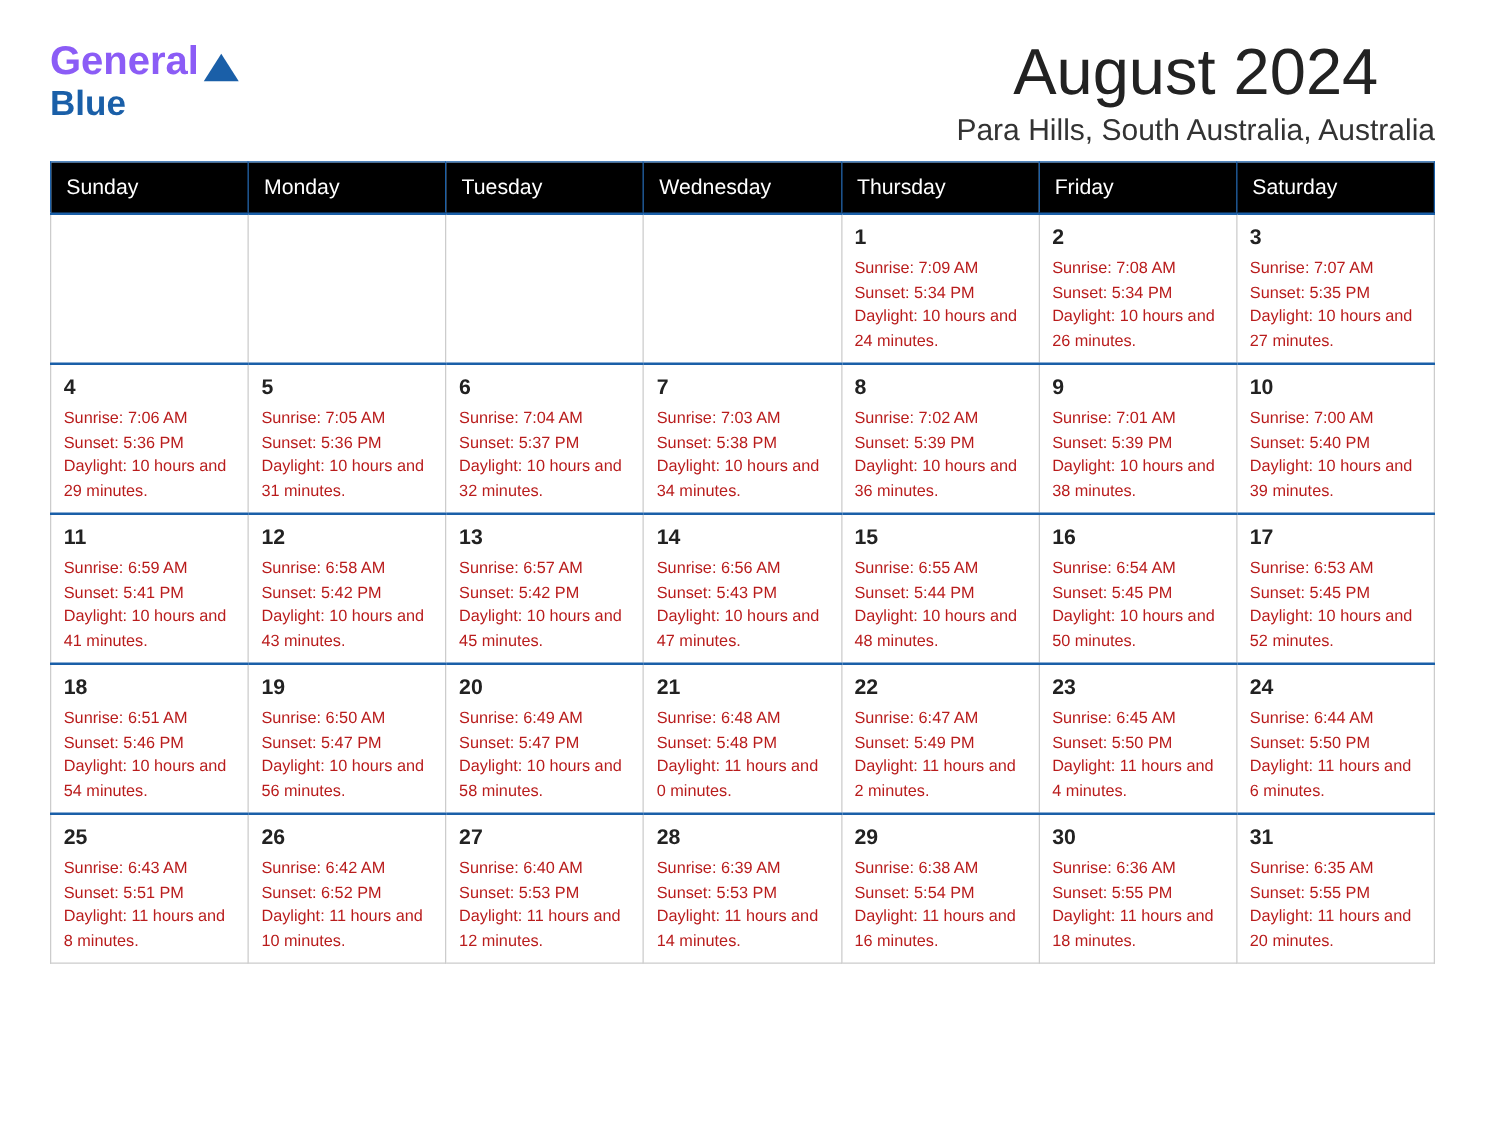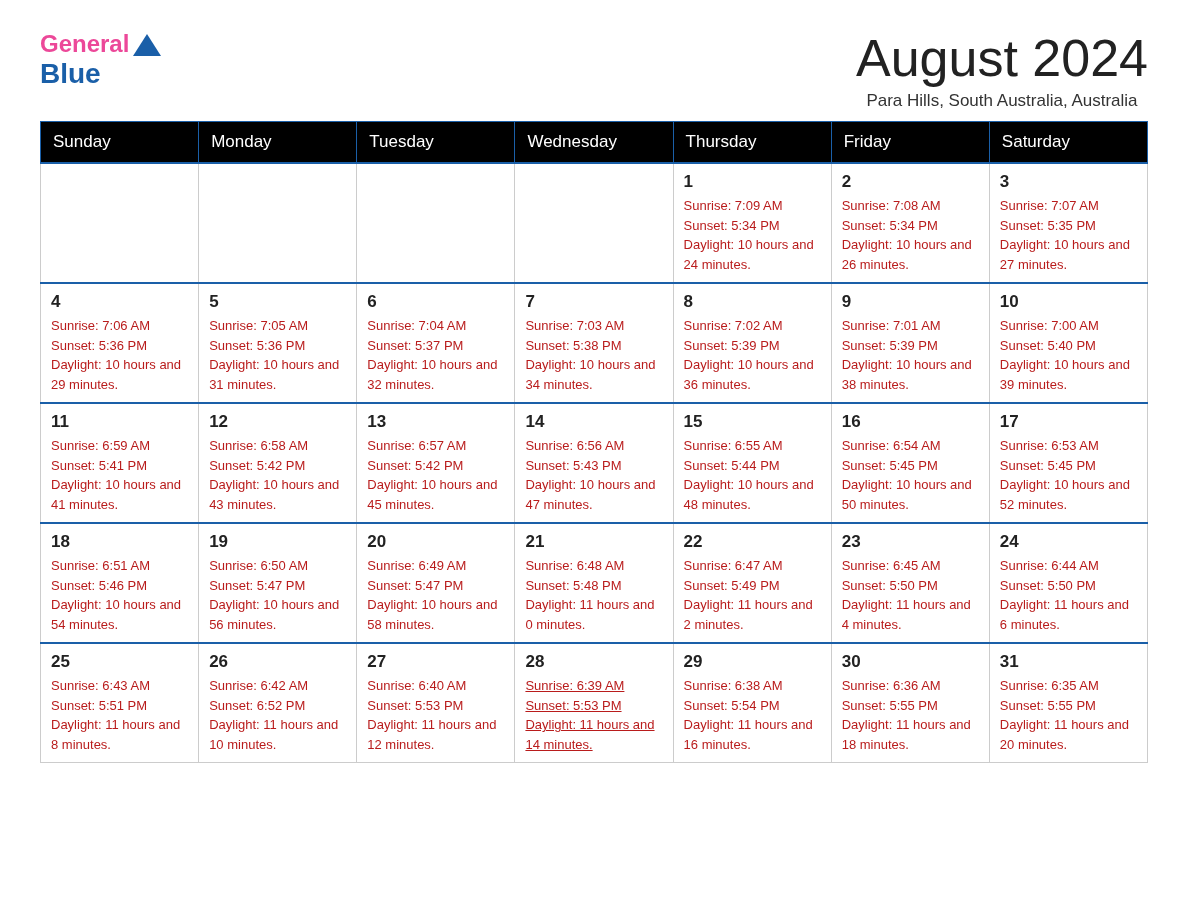--- a/index.html
+++ b/index.html
@@ -10,23 +10,23 @@
       width: 1188px;
       min-height: 918px;
     }
     .header {
       display: flex;
       justify-content: space-between;
       align-items: flex-start;
       margin-bottom: 10px;
     }
     .logo-text-general {
-      font-size: 24px;
+      font-size: 32px;
       font-weight: bold;
-      color: #ec4899;
+      color: #8b5cf6;
     }
     .logo-triangle {
       width: 0;
       height: 0;
       border-left: 14px solid transparent;
       border-right: 14px solid transparent;
       border-bottom: 22px solid #1a5fa8;
       margin: 0 4px;
       align-self: flex-end;
       margin-bottom: 2px;
@@ -39,21 +39,21 @@
     .title-block {
       text-align: center;
     }
     .month-title {
       font-size: 52px;
       font-weight: normal;
       color: #222;
       line-height: 1.1;
     }
     .location-title {
-      font-size: 17px;
+      font-size: 24px;
       color: #333;
       font-weight: normal;
       margin-top: 4px;
     }
     .calendar {
       width: 100%;
       border-collapse: collapse;
       margin-top: 10px;
     }
     .calendar th {
@@ -310,21 +310,21 @@
 Daylight: 11 hours and 10 minutes.</div>
         </td>
         <td>
           <span class="day-num">27</span>
           <div class="day-info" style="white-space: pre-line;">Sunrise: 6:40 AM
 Sunset: 5:53 PM
 Daylight: 11 hours and 12 minutes.</div>
         </td>
         <td>
           <span class="day-num">28</span>
-          <div class="day-info" style="white-space: pre-line; text-decoration: underline;">Sunrise: 6:39 AM
+          <div class="day-info" style="white-space: pre-line;">Sunrise: 6:39 AM
 Sunset: 5:53 PM
 Daylight: 11 hours and 14 minutes.</div>
         </td>
         <td>
           <span class="day-num">29</span>
           <div class="day-info" style="white-space: pre-line;">Sunrise: 6:38 AM
 Sunset: 5:54 PM
 Daylight: 11 hours and 16 minutes.</div>
         </td>
         <td>

